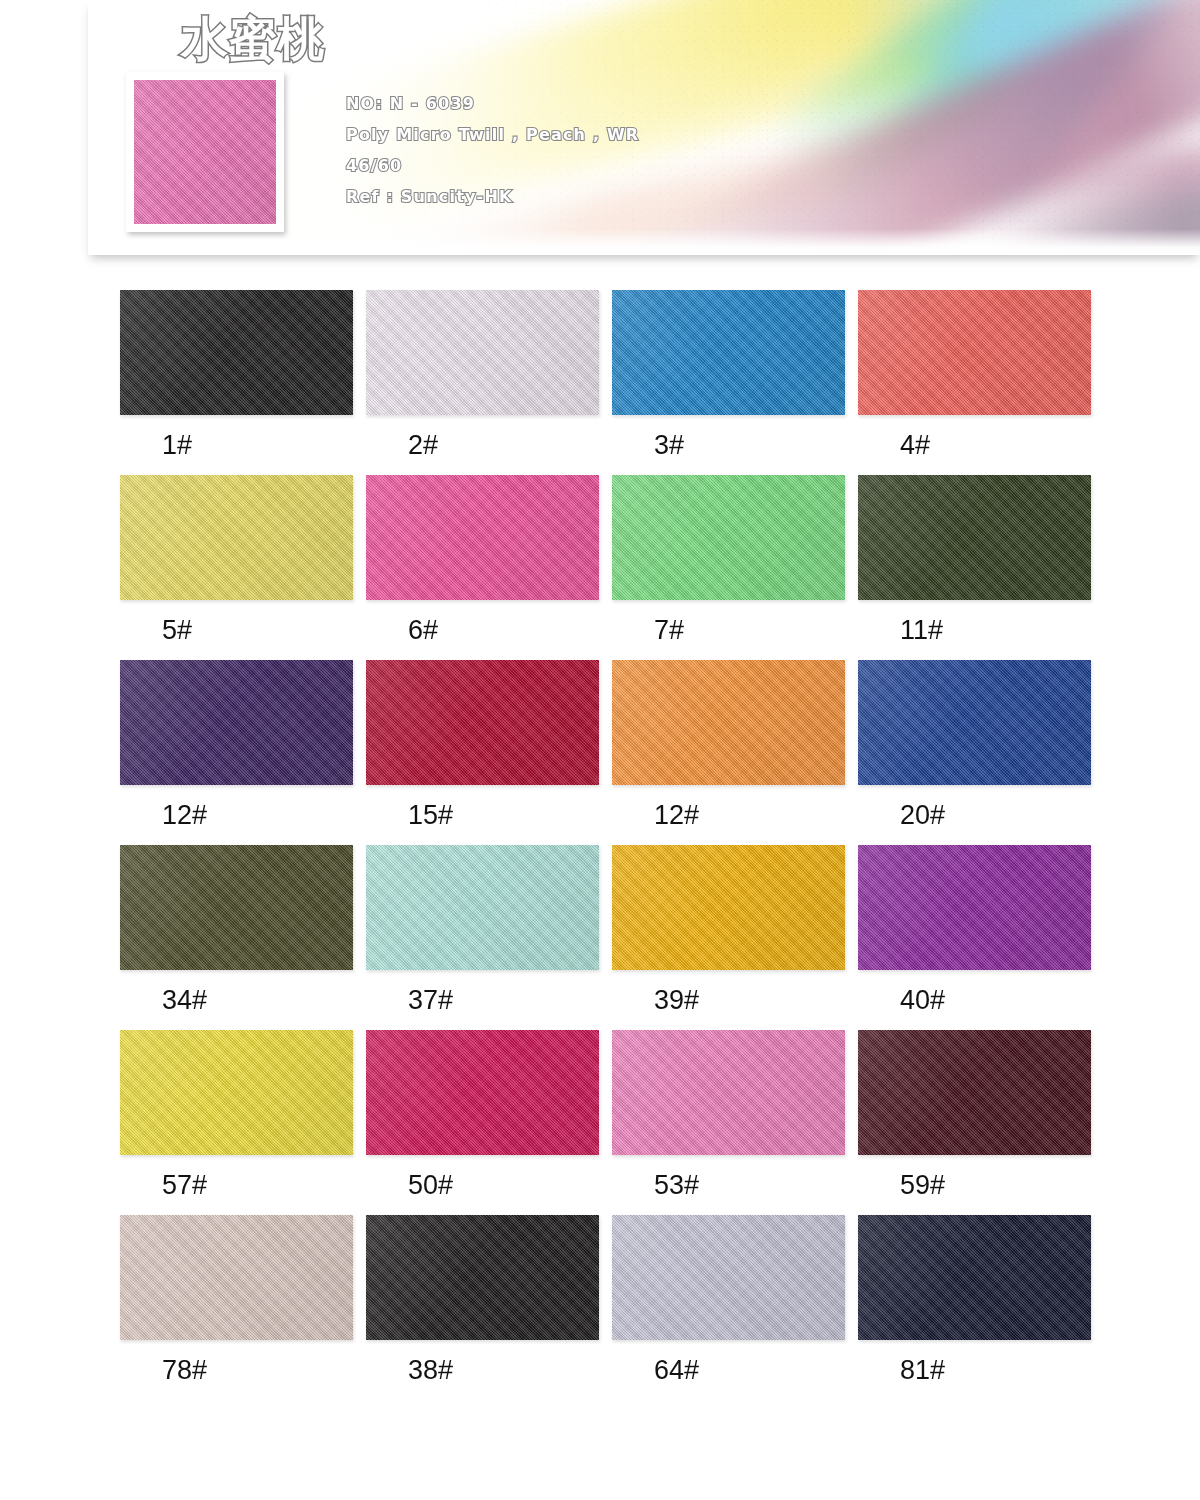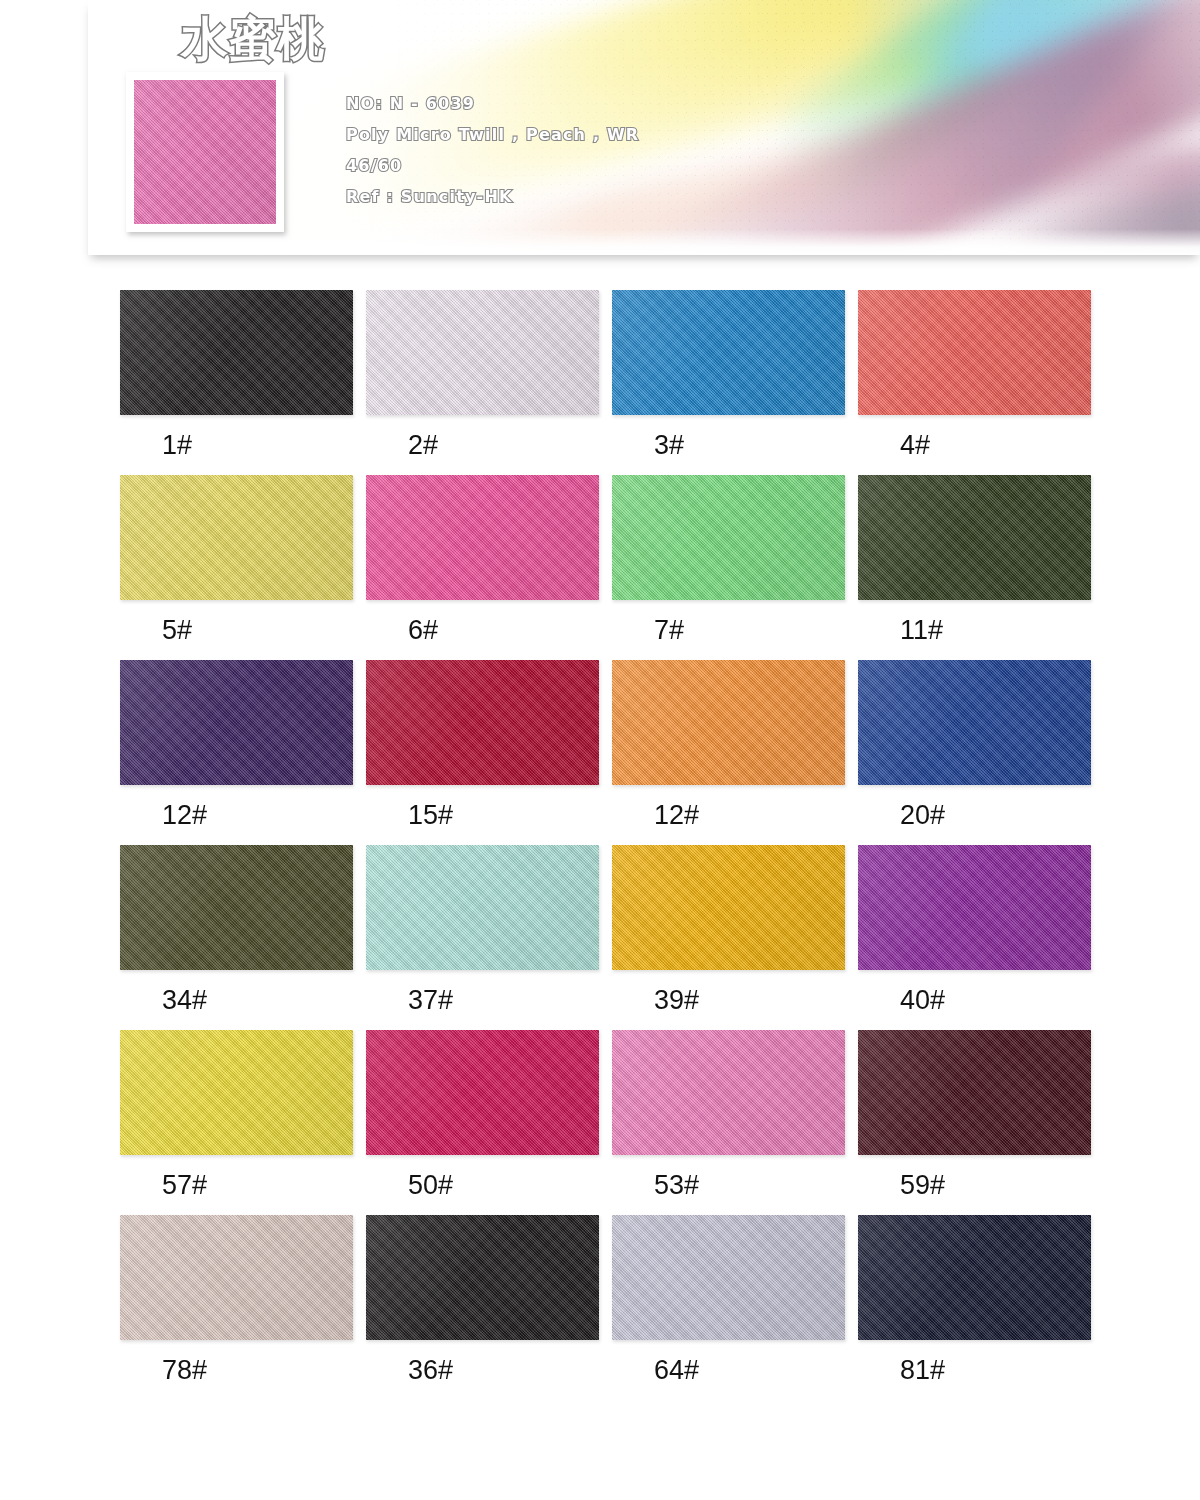--- a/index.html
+++ b/index.html
@@ -356,21 +356,21 @@
         <div class="chip-label">59#</div>
       </div>
     </div>
     <div class="grid-row">
       <div class="cell">
         <div class="chip fabric" style="--c: #DDC9C2;"></div>
         <div class="chip-label">78#</div>
       </div>
       <div class="cell">
         <div class="chip fabric" style="--c: #1C1A1A;"></div>
-        <div class="chip-label">36#</div>
+        <div class="chip-label">38#</div>
       </div>
       <div class="cell">
         <div class="chip fabric" style="--c: #C5C4D6;"></div>
         <div class="chip-label">64#</div>
       </div>
       <div class="cell">
         <div class="chip fabric" style="--c: #13172E;"></div>
         <div class="chip-label">81#</div>
       </div>
     </div>

